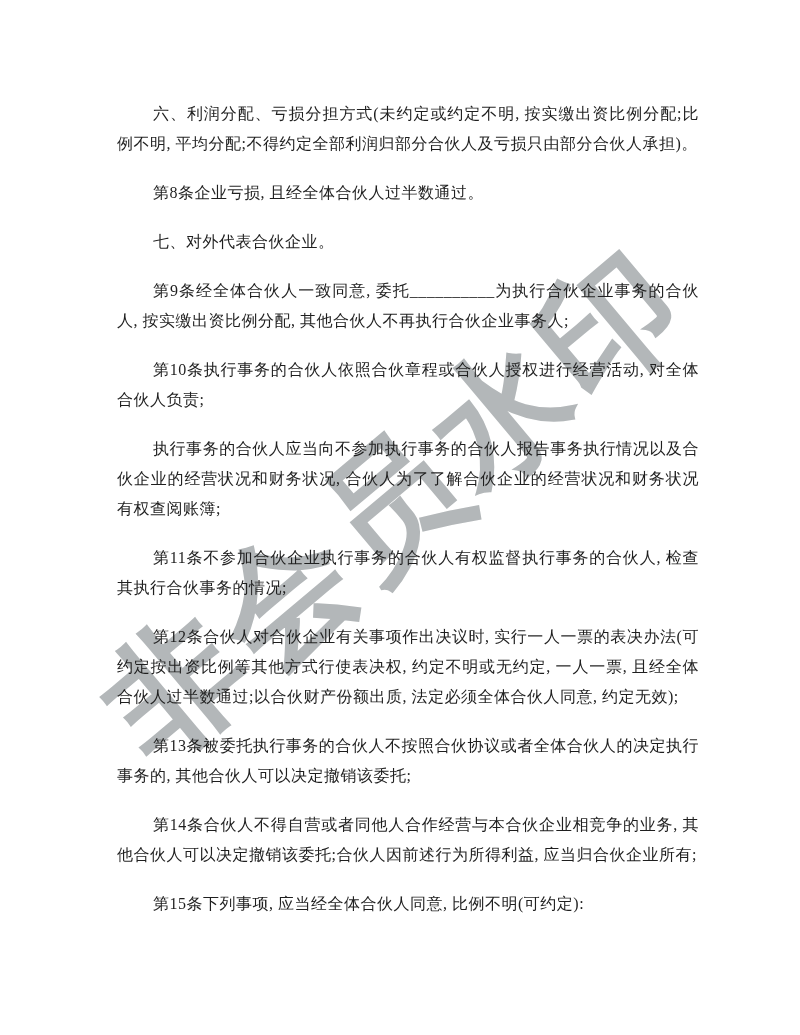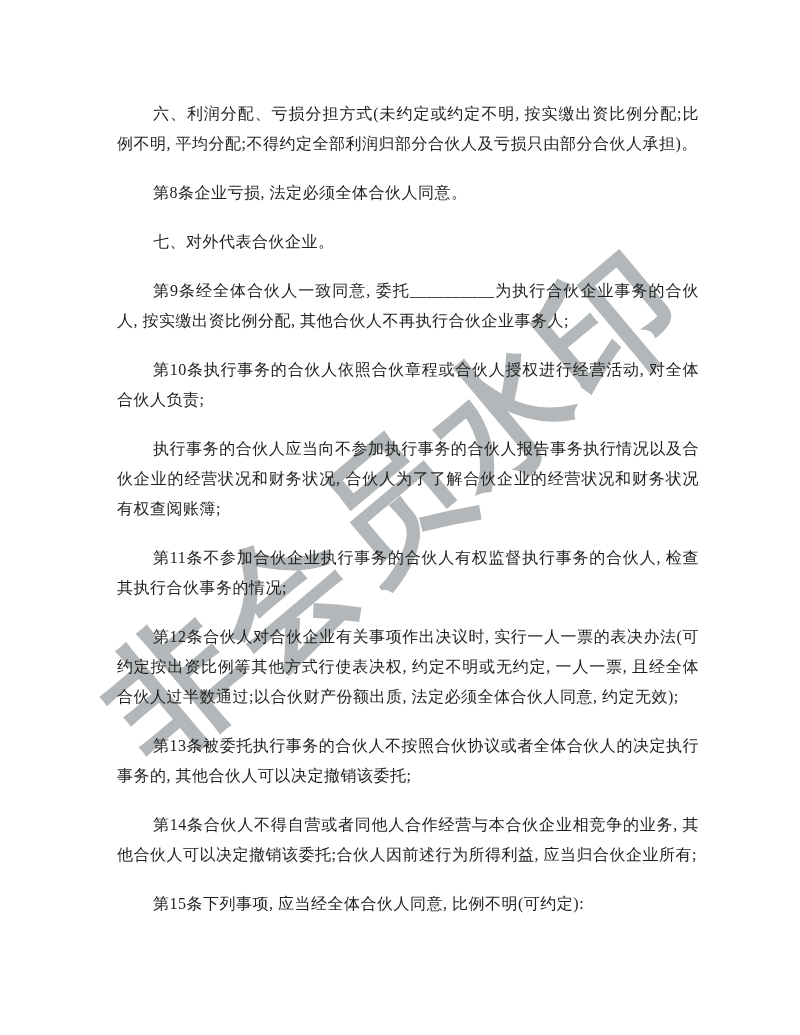--- a/index.html
+++ b/index.html
@@ -52,21 +52,21 @@
 </style>
 </head>
 <body>
 
 <div class="page">
 
   <div class="watermark">非会员水印</div>
 
   <div class="content">
     <p>六、利润分配、亏损分担方式(未约定或约定不明, 按实缴出资比例分配;比例不明, 平均分配;不得约定全部利润归部分合伙人及亏损只由部分合伙人承担)。</p>
-    <p>第8条企业亏损, 法定必须全体合伙人同意。</p>
+    <p>第8条企业亏损, 且经全体合伙人过半数通过。</p>
     <p>七、对外代表合伙企业。</p>
     <p>第9条经全体合伙人一致同意, 委托__________为执行合伙企业事务的合伙人, 按实缴出资比例分配, 其他合伙人不再执行合伙企业事务人;</p>
     <p>第10条执行事务的合伙人依照合伙章程或合伙人授权进行经营活动, 对全体合伙人负责;</p>
     <p>执行事务的合伙人应当向不参加执行事务的合伙人报告事务执行情况以及合伙企业的经营状况和财务状况, 合伙人为了了解合伙企业的经营状况和财务状况有权查阅账簿;</p>
     <p>第11条不参加合伙企业执行事务的合伙人有权监督执行事务的合伙人, 检查其执行合伙事务的情况;</p>
     <p>第12条合伙人对合伙企业有关事项作出决议时, 实行一人一票的表决办法(可约定按出资比例等其他方式行使表决权, 约定不明或无约定, 一人一票, 且经全体合伙人过半数通过;以合伙财产份额出质, 法定必须全体合伙人同意, 约定无效);</p>
     <p>第13条被委托执行事务的合伙人不按照合伙协议或者全体合伙人的决定执行事务的, 其他合伙人可以决定撤销该委托;</p>
     <p>第14条合伙人不得自营或者同他人合作经营与本合伙企业相竞争的业务, 其他合伙人可以决定撤销该委托;合伙人因前述行为所得利益, 应当归合伙企业所有;</p>
     <p>第15条下列事项, 应当经全体合伙人同意, 比例不明(可约定):</p>
   </div>

